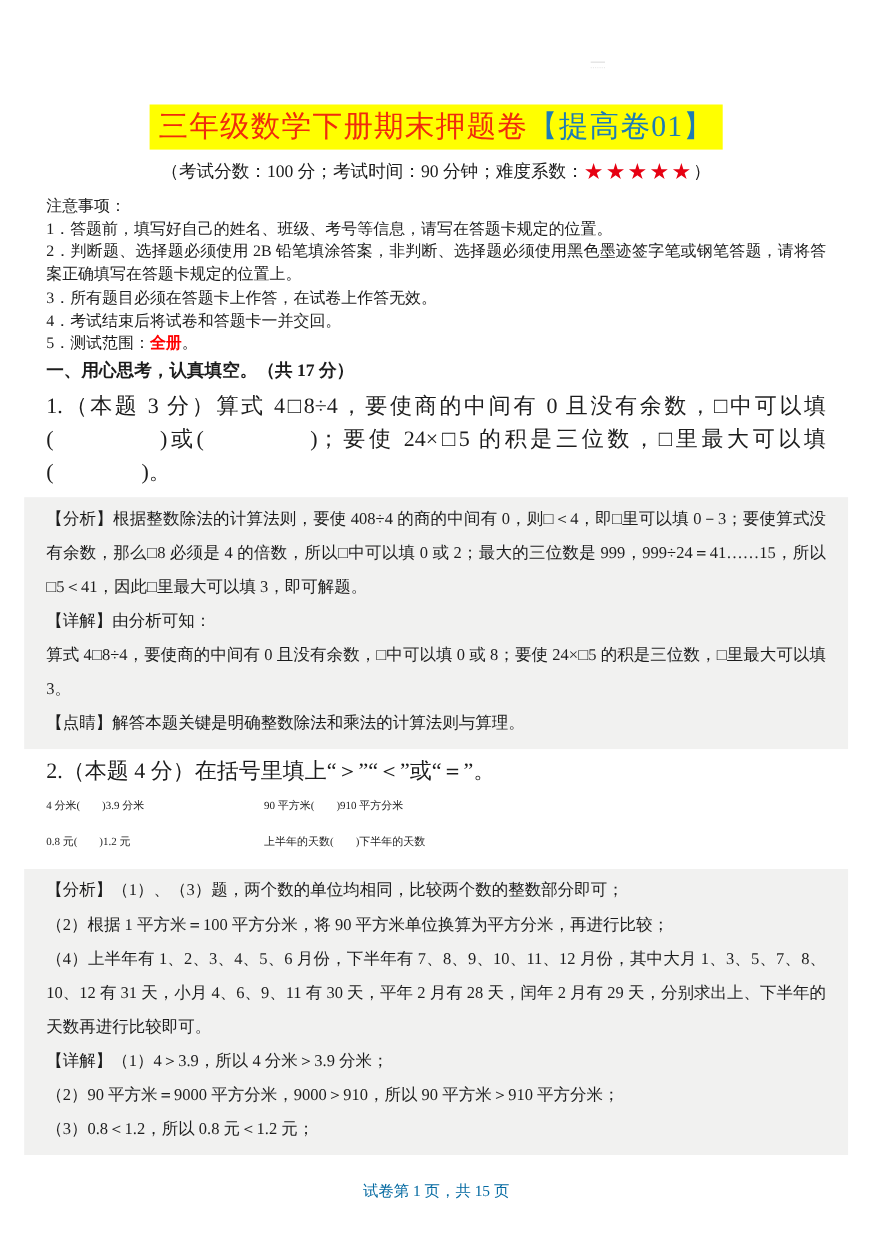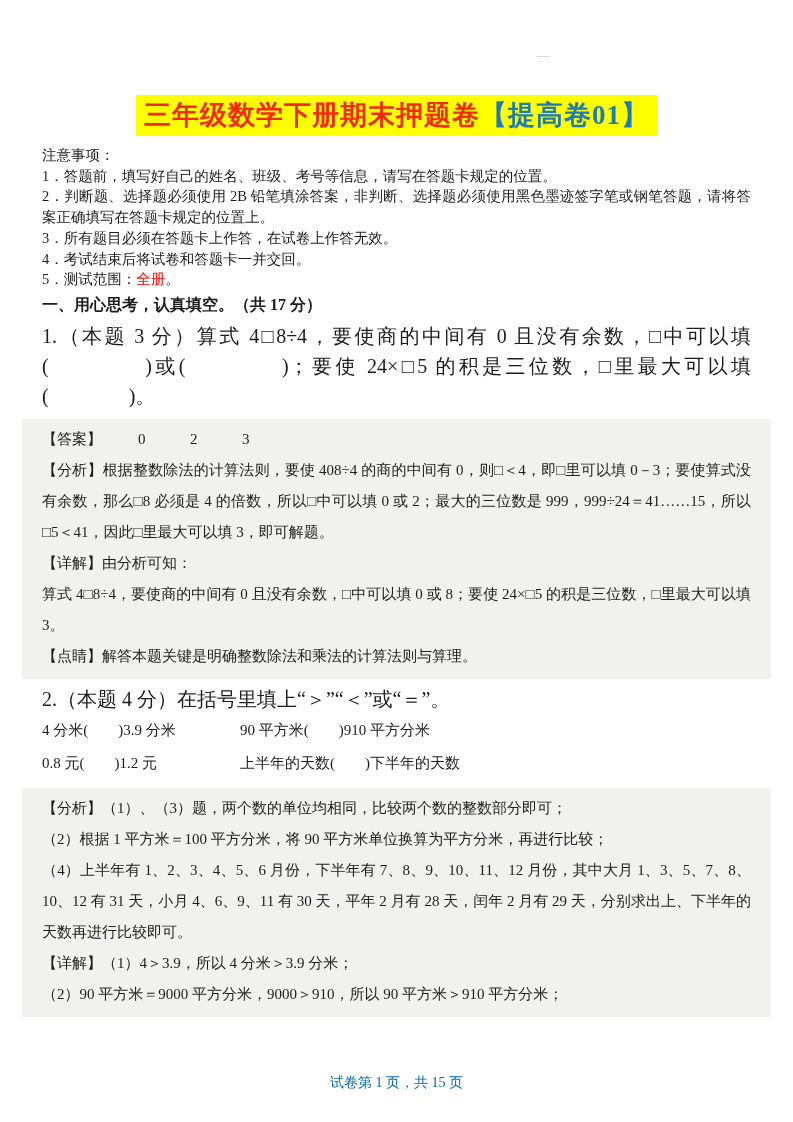--- a/index.html
+++ b/index.html
@@ -23,100 +23,101 @@
   .content{padding:0 42px;}
 
   .artifact{
     position:absolute;top:56px;left:537px;width:13px;height:6px;
     border-top:1px solid #d9d9d9;border-bottom:1px dotted #e6e6e6;opacity:.9;
   }
 
   .title-wrap{text-align:center;padding-top:95px;}
   .title-hl{
     display:inline-block;background:var(--highlight_yellow);
-    font-size:27px;font-weight:bold;line-height:37px;padding:2px 8px;
+    font-size:27px;font-weight:normal;line-height:37px;padding:2px 8px;
     letter-spacing:1px;white-space:nowrap;
   }
   .title-main{color:var(--title_red);}
   .title-tag{color:var(--title_blue);}
 
   .subtitle{text-align:center;margin-top:9px;font-size:16px;line-height:24px;}
   .stars{color:var(--star_red);font-size:20px;letter-spacing:2px;vertical-align:-2px;}
 
   .notice{margin-top:9px;font-size:14.5px;line-height:20.7px;text-align:justify;}
   .notice p{margin:0;}
-  .scope-red{color:var(--scope_red);font-weight:normal;}
+  .scope-red{color:var(--scope_red);font-weight:bold;}
 
   .section-heading{font-weight:bold;font-size:16px;line-height:23px;margin-top:3px;}
 
   .q-text{font-size:20px;line-height:30px;text-align:justify;margin-top:5px;}
 
   .gray{
     background:var(--answer_bg);
     margin:8px -20px 0;
     padding:5px 20px 7px;
     font-size:15px;line-height:31px;
   }
   .gray p{margin:0;text-align:justify;}
 
   .ans-row .ans-val{display:inline-block;min-width:16px;margin-left:36px;}
 
-  .cmp-row{font-size:15px;line-height:33px;white-space:nowrap;}
+  .cmp-row{font-size:10px;line-height:33px;white-space:nowrap;}
   .cmp-left{display:inline-block;min-width:198px;}
 
   .footer{
     position:absolute;left:0;bottom:30px;width:100%;
     text-align:center;font-size:14px;color:#0369a1;
   }
 </style>
 </head>
 <body>
 
 <div class="page">
 
   <div class="artifact"></div>
 
   <div class="title-wrap">
     <span class="title-hl"><span class="title-main">三年级数学下册期末押题卷</span><span class="title-tag">【提高卷01】</span></span>
   </div>
 
+  <div class="subtitle"><span>（考试分数：100 分；考试时间：90 分钟；难度系数：</span><span class="stars">★★★★★</span><span>）</span></div>
 
   <div class="content">
 
     <div class="notice">
       <p>注意事项：</p>
       <p>1．答题前，填写好自己的姓名、班级、考号等信息，请写在答题卡规定的位置。</p>
       <p>2．判断题、选择题必须使用 2B 铅笔填涂答案，非判断、选择题必须使用黑色墨迹签字笔或钢笔答题，请将答案正确填写在答题卡规定的位置上。</p>
       <p>3．所有题目必须在答题卡上作答，在试卷上作答无效。</p>
       <p>4．考试结束后将试卷和答题卡一并交回。</p>
       <p><span>5．测试范围：</span><span class="scope-red">全册</span><span>。</span></p>
     </div>
 
     <div class="section-heading">一、用心思考，认真填空。（共 17 分）</div>
 
     <div class="q-text">1.（本题 3 分）算式 4□8÷4，要使商的中间有 0 且没有余数，□中可以填(　　　　)或(　　　　)；要使 24×□5 的积是三位数，□里最大可以填(　　　　)。</div>
 
     <div class="gray">
-      <p class="ans-row"><span>【答案】</span><span class="ans-val">0</span><span class="ans-val">2</span><span class="ans-val">3</span></p>
       <p>【分析】根据整数除法的计算法则，要使 408÷4 的商的中间有 0，则□＜4，即□里可以填 0－3；要使算式没有余数，那么□8 必须是 4 的倍数，所以□中可以填 0 或 2；最大的三位数是 999，999÷24＝41……15，所以□5＜41，因此□里最大可以填 3，即可解题。</p>
       <p>【详解】由分析可知：</p>
       <p>算式 4□8÷4，要使商的中间有 0 且没有余数，□中可以填 0 或 8；要使 24×□5 的积是三位数，□里最大可以填 3。</p>
       <p>【点睛】解答本题关键是明确整数除法和乘法的计算法则与算理。</p>
     </div>
 
     <div class="q-text">2.（本题 4 分）在括号里填上“＞”“＜”或“＝”。</div>
 
     <div class="cmp-row"><span class="cmp-left">4 分米(　　)3.9 分米</span><span>90 平方米(　　)910 平方分米</span></div>
     <div class="cmp-row"><span class="cmp-left">0.8 元(　　)1.2 元</span><span>上半年的天数(　　)下半年的天数</span></div>
 
     <div class="gray">
       <p>【分析】（1）、（3）题，两个数的单位均相同，比较两个数的整数部分即可；</p>
       <p>（2）根据 1 平方米＝100 平方分米，将 90 平方米单位换算为平方分米，再进行比较；</p>
       <p>（4）上半年有 1、2、3、4、5、6 月份，下半年有 7、8、9、10、11、12 月份，其中大月 1、3、5、7、8、10、12 有 31 天，小月 4、6、9、11 有 30 天，平年 2 月有 28 天，闰年 2 月有 29 天，分别求出上、下半年的天数再进行比较即可。</p>
       <p>【详解】（1）4＞3.9，所以 4 分米＞3.9 分米；</p>
       <p>（2）90 平方米＝9000 平方分米，9000＞910，所以 90 平方米＞910 平方分米；</p>
+      <p>（3）0.8＜1.2，所以 0.8 元＜1.2 元；</p>
     </div>
 
   </div>
 
   <div class="footer">试卷第 1 页，共 15 页</div>
 
 </div>
 
 </body></html>

